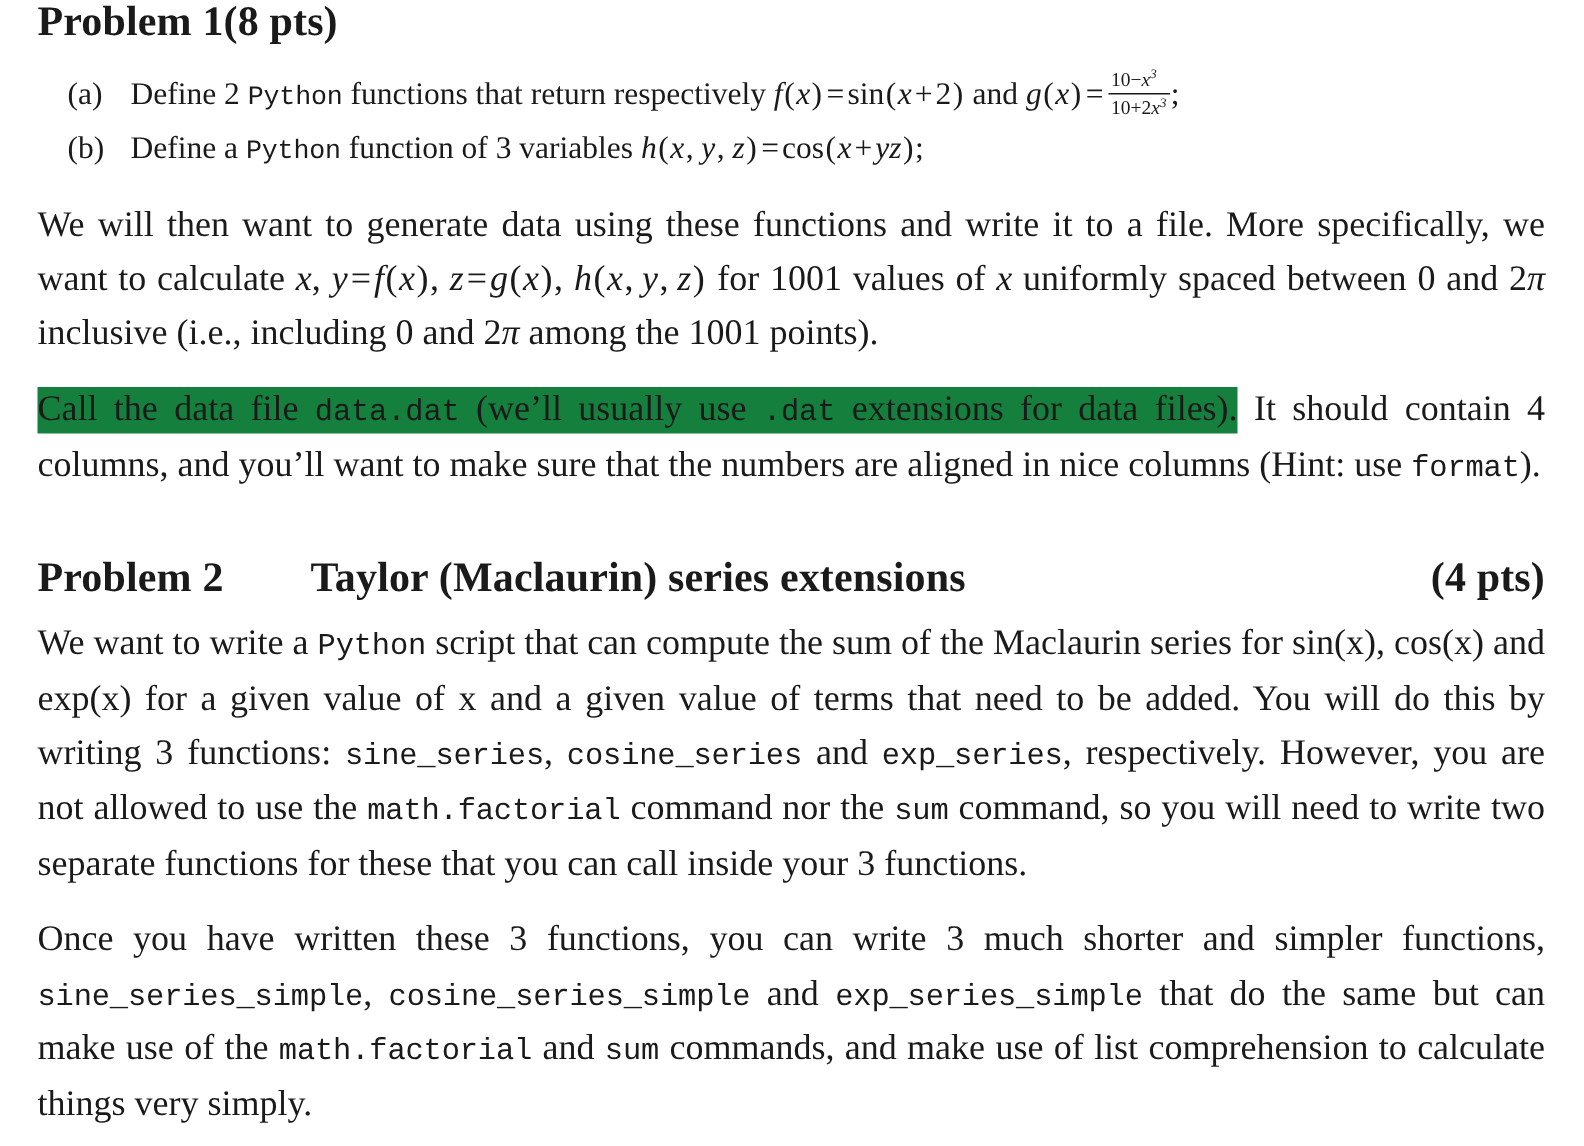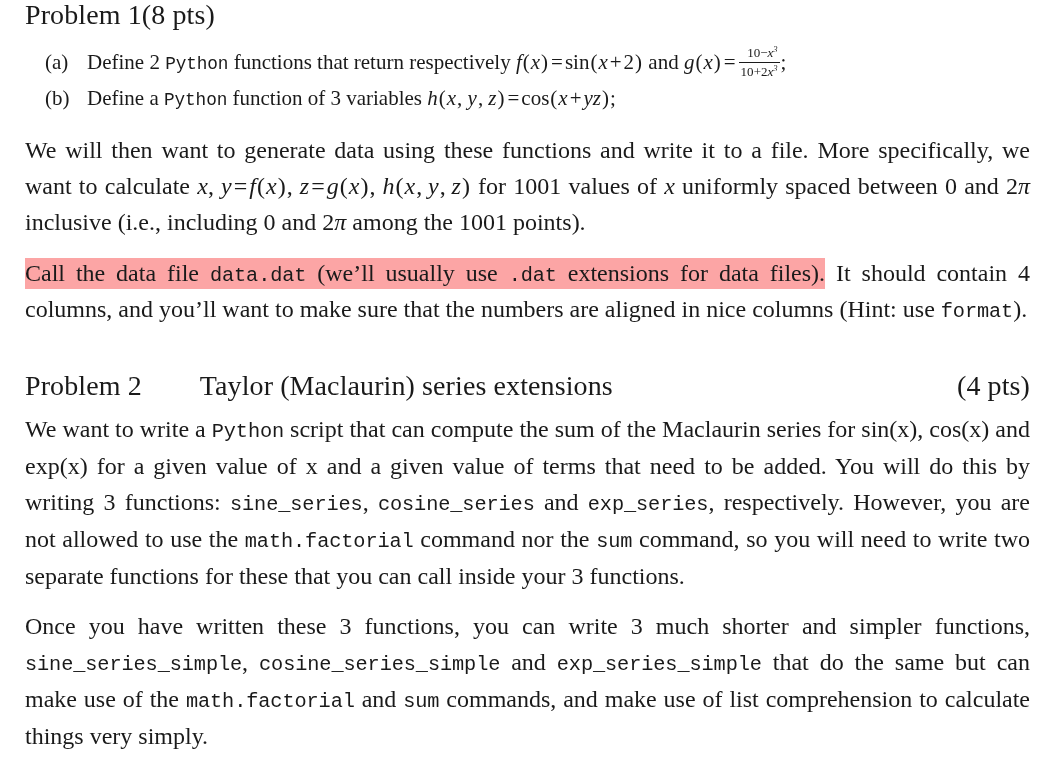--- a/index.html
+++ b/index.html
@@ -22,21 +22,21 @@
     box-sizing: border-box;
   }
   .content {
     padding: 0 26px 0 25px;
   }
 
   
   .problem-head {
     display: flex;
     align-items: baseline;
-    font-weight: normal;
+    font-weight: bold;
     font-size: 28px;
     line-height: 1.0;
     margin: 0;
     letter-spacing: 0.1px;
   }
   .problem-head .ph-label { flex: 0 0 auto; }
   .problem-head .ph-title {
     flex: 1 1 auto;
     margin-left: 58px;
   }
@@ -102,42 +102,42 @@
   .op { font-style: normal; padding: 0 2px; }
   .opt { font-style: normal; padding: 0 1px; }
   sup.exp {
     font-size: 0.66em;
     vertical-align: super;
     font-style: italic;
   }
   .frac {
     display: inline-block;
     vertical-align: -0.52em;
-    text-align: right;
+    text-align: left;
     font-size: 0.62em;
     line-height: 1.12;
     margin: 0 1px;
     font-style: normal;
   }
   .frac .fnum {
     display: block;
     border-bottom: 1.1px solid #1a1a1a;
     padding: 0 2px 1px 2px;
     white-space: nowrap;
   }
   .frac .fden {
     display: block;
     padding: 1px 2px 0 2px;
     white-space: nowrap;
   }
   .frac .vi { font-style: italic; }
 
   
   .hl {
-    background-color: #fca5a5;
+    background-color: #15803d;
     box-decoration-break: clone;
     -webkit-box-decoration-break: clone;
     padding: 2px 0 3px 0;
   }
 
   
   #problem2-head { margin-top: 44px; }
 </style>
 </head>
 <body>

